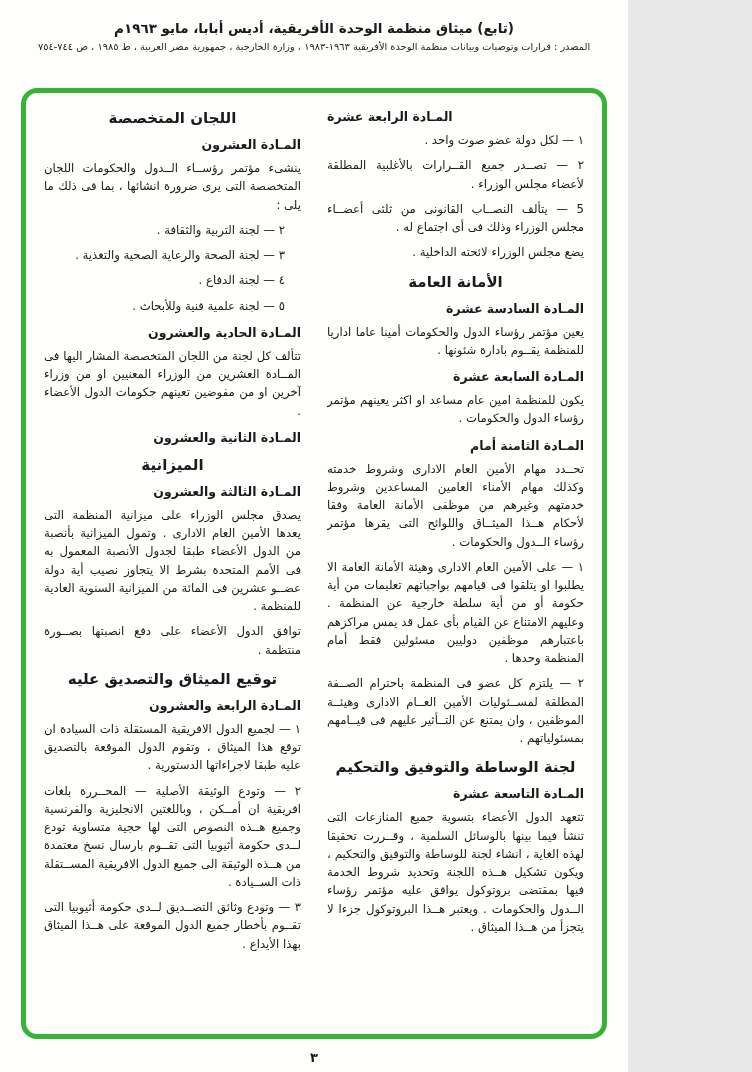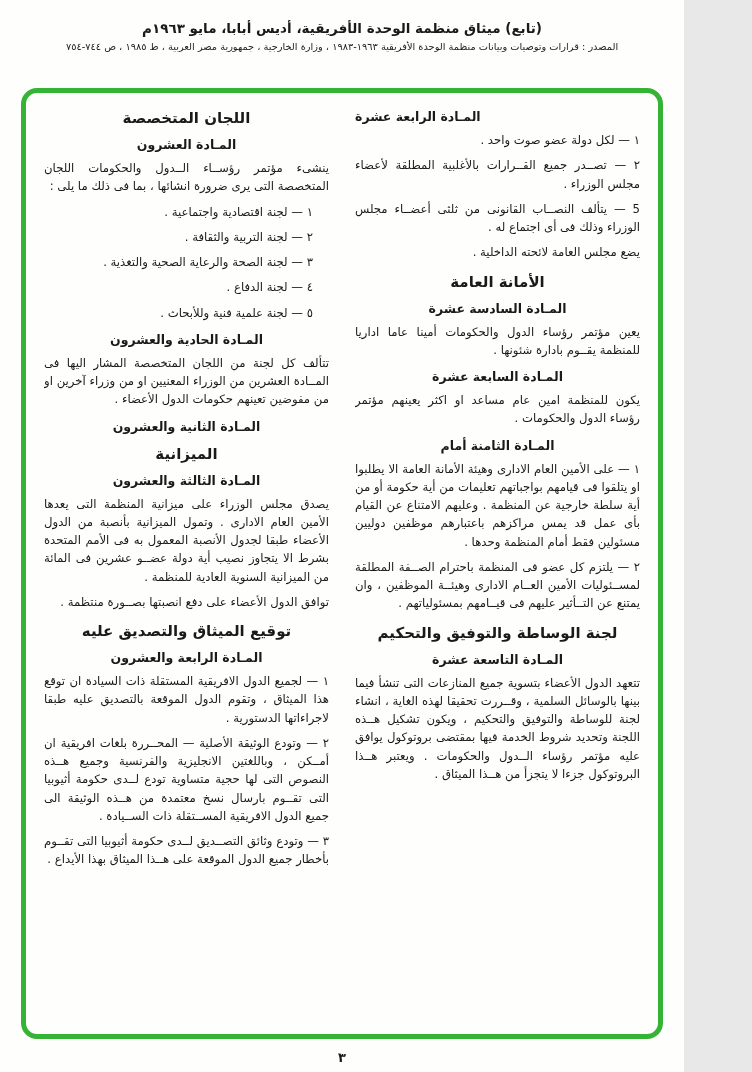--- a/index.html
+++ b/index.html
@@ -4,21 +4,21 @@
 <style>
   * { box-sizing: border-box; margin: 0; padding: 0; }
   html, body { background: #e8e8e8; }
   body {
     width: 752px; height: 1072px;
     font-family: "DejaVu Sans", sans-serif;
     color: #1a1a1a;
   }
   .page {
     position: relative;
-    width: 684px; height: 1072px;
+    width: 628px; height: 1072px;
     background: #fefefc;
     overflow: hidden;
   }
   .header { text-align: center; padding-top: 20px; direction: rtl; }
   .charter-title { font-size: 13.5px; font-weight: bold; letter-spacing: 0.2px; }
   .source-line {
     font-size: 9.8px; margin-top: 5px; padding: 0 16px;
     direction: rtl; text-align: center; color: #222;
     white-space: nowrap; overflow: hidden;
   }
@@ -33,21 +33,21 @@
     display: flex; flex-direction: row; gap: 26px;
     direction: rtl; height: 100%; overflow: hidden;
   }
   .col { flex: 1 1 0; direction: rtl; overflow: hidden; }
   .col > :first-child { margin-top: 0; }
   .h1 {
     font-size: 15px; font-weight: bold; text-align: center;
     margin: 11px 0 8px 0;
   }
   .h2 {
-    font-size: 12.5px; font-weight: bold; text-align: center;
+    font-size: 12.5px; font-weight: bold; text-align: right;
     margin: 10px 0 7px 0;
   }
   .h2.r { text-align: left; padding-right: 8px; }
   .p {
     font-size: 11.7px; line-height: 1.56; text-align: justify;
     margin-bottom: 7px;
   }
   .p.list { text-align: right; padding-right: 16px; }
   .page-number {
     position: absolute; bottom: 7px; left: 0; width: 100%;
@@ -65,39 +65,39 @@
   </div>
 
   <div class="frame">
     <div class="cols">
 
       <div class="col">
         <h3 class="h2 r">المـادة الرابعة عشرة</h3>
         <p class="p">١ — لكل دولة عضو صوت واحد .</p>
         <p class="p">٢ — تصــدر جميع القــرارات بالأغلبية المطلقة لأعضاء مجلس الوزراء .</p>
         <p class="p">5 — يتألف النصــاب القانونى من ثلثى أعضــاء مجلس الوزراء وذلك فى أى اجتماع له .</p>
-        <p class="p">يضع مجلس العامة لائحته الداخلية .</p>
+        <p class="p">يضع مجلس الوزراء لائحته الداخلية .</p>
         <h2 class="h1">الأمانة العامة</h2>
         <h3 class="h2">المـادة السادسة عشرة</h3>
         <p class="p">يعين مؤتمر رؤساء الدول والحكومات أمينا عاما اداريا للمنظمة يقــوم بادارة شئونها .</p>
         <h3 class="h2">المـادة السابعة عشرة</h3>
         <p class="p">يكون للمنظمة امين عام مساعد او اكثر يعينهم مؤتمر رؤساء الدول والحكومات .</p>
         <h3 class="h2">المـادة الثامنة أمام</h3>
+        <p class="p">تحــدد مهام الأمين العام الادارى وشروط خدمته وكذلك مهام الأمناء العامين المساعدين وشروط خدمتهم وغيرهم من موظفى الأمانة العامة وفقا لأحكام هــذا الميثــاق واللوائح التى يقرها مؤتمر رؤساء الــدول والحكومات .</p>
         <p class="p">١ — على الأمين العام الادارى وهيئة الأمانة العامة الا يطلبوا او يتلقوا فى قيامهم بواجباتهم تعليمات من أية حكومة أو من أية سلطة خارجية عن المنظمة . وعليهم الامتناع عن القيام بأى عمل قد يمس مراكزهم باعتبارهم موظفين دوليين مسئولين فقط أمام المنظمة وحدها .</p>
         <p class="p">٢ — يلتزم كل عضو فى المنظمة باحترام الصــفة المطلقة لمســئوليات الأمين العــام الادارى وهيئــة الموظفين ، وان يمتنع عن التــأثير عليهم فى قيــامهم بمسئولياتهم .</p>
         <h2 class="h1">لجنة الوساطة والتوفيق والتحكيم</h2>
         <h3 class="h2">المـادة التاسعة عشرة</h3>
         <p class="p">تتعهد الدول الأعضاء بتسوية جميع المنازعات التى تنشأ فيما بينها بالوسائل السلمية ، وقــررت تحقيقا لهذه الغاية ، انشاء لجنة للوساطة والتوفيق والتحكيم ، ويكون تشكيل هــذه اللجنة وتحديد شروط الخدمة فيها بمقتضى بروتوكول يوافق عليه مؤتمر رؤساء الــدول والحكومات . ويعتبر هــذا البروتوكول جزءا لا يتجزأ من هــذا الميثاق .</p>
       </div>
 
       <div class="col">
         <h2 class="h1">اللجان المتخصصة</h2>
         <h3 class="h2">المـادة العشرون</h3>
         <p class="p">ينشىء مؤتمر رؤســاء الــدول والحكومات اللجان المتخصصة التى يرى ضرورة انشائها ، بما فى ذلك ما يلى :</p>
-        <p class="p list">١ — لجنة اقتصادية واجتماعية .</p>
         <p class="p list">٢ — لجنة التربية والثقافة .</p>
         <p class="p list">٣ — لجنة الصحة والرعاية الصحية والتغذية .</p>
         <p class="p list">٤ — لجنة الدفاع .</p>
         <p class="p list">٥ — لجنة علمية فنية وللأبحاث .</p>
         <h3 class="h2">المـادة الحادية والعشرون</h3>
         <p class="p">تتألف كل لجنة من اللجان المتخصصة المشار اليها فى المــادة العشرين من الوزراء المعنيين او من وزراء آخرين او من مفوضين تعينهم حكومات الدول الأعضاء .</p>
         <h3 class="h2">المـادة الثانية والعشرون</h3>
         <h2 class="h1">الميزانية</h2>
         <h3 class="h2">المـادة الثالثة والعشرون</h3>
         <p class="p">يصدق مجلس الوزراء على ميزانية المنظمة التى يعدها الأمين العام الادارى . وتمول الميزانية بأنصبة من الدول الأعضاء طبقا لجدول الأنصبة المعمول به فى الأمم المتحدة بشرط الا يتجاوز نصيب أية دولة عضــو عشرين فى المائة من الميزانية السنوية العادية للمنظمة .</p>

